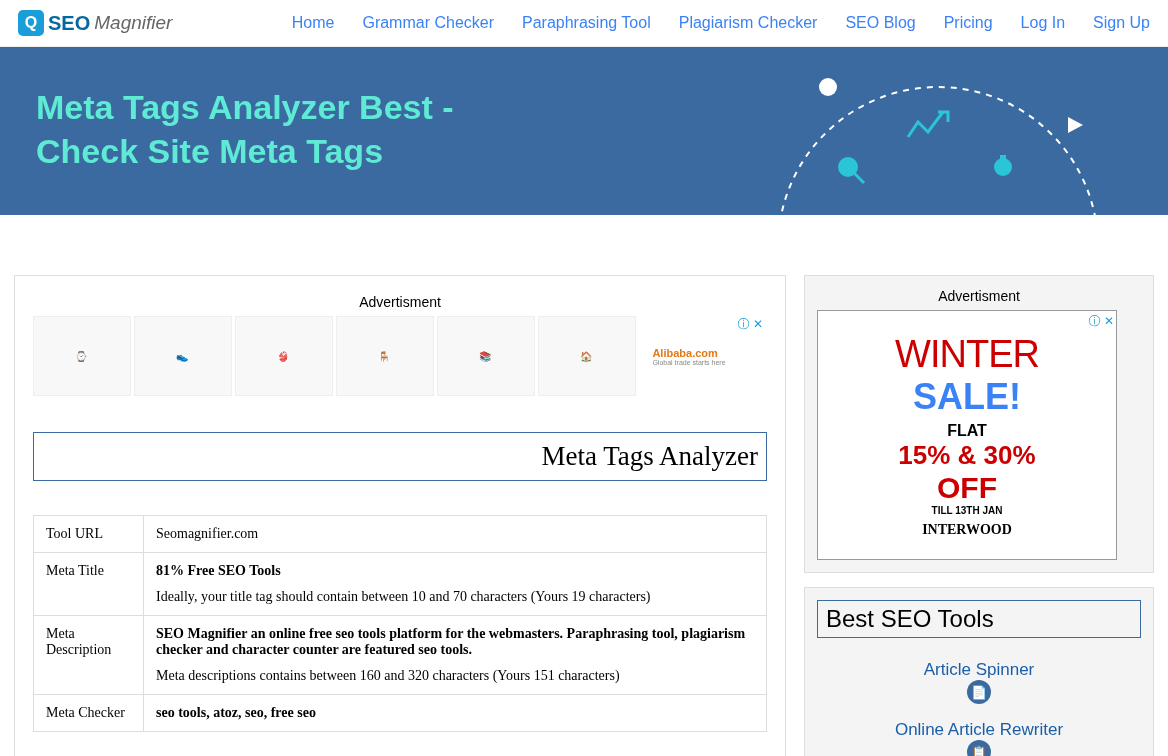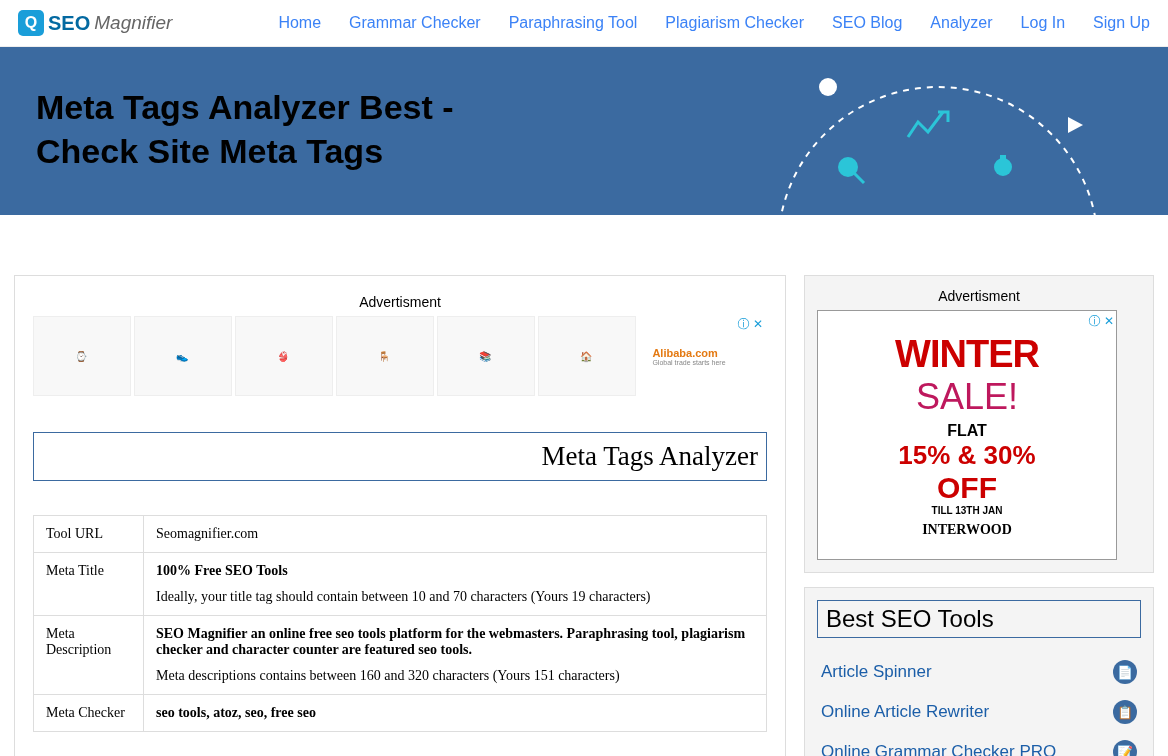--- a/index.html
+++ b/index.html
@@ -4,69 +4,69 @@
 <style>
 * { margin: 0; padding: 0; box-sizing: border-box; }
 body { font-family: Arial, sans-serif; background: #fff; }
 .header { display: flex; align-items: center; padding: 10px 18px; background: #fff; border-bottom: 1px solid #eee; }
 .logo { display: flex; align-items: center; gap: 4px; }
 .logo-icon { width: 26px; height: 26px; background: #1a9ed9; border-radius: 5px; display: flex; align-items: center; justify-content: center; color: #fff; font-weight: bold; font-size: 16px; }
 .logo-text1 { color: #0369a1; font-weight: bold; font-size: 20px; }
 .logo-text2 { color: #666; font-size: 19px; font-style: italic; }
 .nav { margin-left: auto; display: flex; gap: 28px; }
 .nav a { color: #3b82f6; text-decoration: none; font-size: 16px; }
-.hero { background: #3b6aa0; color: #000000; padding: 38px 36px 42px; position: relative; overflow: hidden; }
+.hero { background: #3b6aa0; color: #5eead4; padding: 38px 36px 42px; position: relative; overflow: hidden; }
 .hero h1 { font-size: 34px; font-weight: bold; max-width: 520px; line-height: 1.3; }
 .hero-deco { position: absolute; right: 60px; top: 10px; width: 340px; height: 200px; }
 .content-wrap { display: flex; gap: 18px; padding: 60px 10px 10px; max-width: 1160px; margin: 0 auto; }
 .main-panel { flex: 1; border: 1px solid #ddd; background: #fff; padding: 18px; }
 .ad-label { text-align: center; font-size: 14px; margin-bottom: 6px; }
 .ad-banner { display: flex; gap: 3px; margin-bottom: 36px; position: relative; }
 .ad-item { width: 98px; height: 80px; background: #f8f8f8; border: 1px solid #eee; display: flex; align-items: center; justify-content: center; font-size: 10px; color: #aaa; }
 .ad-brand { display: flex; align-items: center; justify-content: center; width: 100px; font-size: 11px; color: #e47911; font-weight: bold; }
 .ad-close { position: absolute; top: 0; right: 4px; font-size: 12px; color: #1a9ed9; }
 .tool-heading { border: 1px solid #3b6aa0; text-align: right; padding: 8px; font-family: Georgia, serif; font-size: 27px; margin-bottom: 34px; }
 .results-table { width: 100%; border-collapse: collapse; }
 .results-table td { border: 1px solid #ddd; padding: 10px 12px; font-size: 14px; vertical-align: top; }
 .results-table td:first-child { width: 110px; font-family: Georgia, serif; }
 .result-bold { font-weight: bold; font-family: Georgia, serif; }
 .result-hint { color: #000000; font-family: Georgia, serif; margin-top: 10px; }
 .sidebar { width: 350px; }
 .side-box { border: 1px solid #ddd; background: #f4f4f4; padding: 12px; margin-bottom: 14px; }
 .side-ad-label { text-align: center; font-size: 14px; margin-bottom: 6px; }
 .side-ad-img { width: 300px; height: 250px; border: 1px solid #999; background: #fff; position: relative; display: flex; flex-direction: column; align-items: center; justify-content: center; }
 .side-ad-close { position: absolute; top: 2px; right: 2px; font-size: 12px; color: #1a9ed9; }
-.sale-text1 { font-size: 38px; font-weight: 700; color: #c00; letter-spacing: -1px; }
-.sale-text2 { font-size: 36px; font-weight: 400; color: #be185d; }
+.sale-text1 { font-size: 38px; font-weight: 400; color: #c00; letter-spacing: -1px; }
+.sale-text2 { font-size: 36px; font-weight: 700; color: #3b82f6; }
 .sale-flat { font-size: 16px; font-weight: bold; margin-top: 4px; }
 .sale-pct { font-size: 26px; font-weight: 900; color: #c00; }
 .sale-off { font-size: 30px; font-weight: 900; color: #c00; }
 .sale-till { font-size: 10px; font-weight: bold; }
 .sale-brand { margin-top: 6px; font-size: 14px; font-weight: bold; font-family: serif; }
 .best-tools-title { border: 1px solid #3b6aa0; padding: 4px 8px; font-size: 24px; margin-bottom: 14px; }
-.tool-link { display: flex; justify-content: space-between; align-items: center; padding: 8px 4px; }
+.tool-link { display: flex; justify-content: space-between; align-items: center; padding: 8px 4px; flex-direction: column; }
 .tool-link a { color: #1b5ea8; text-decoration: none; font-size: 17px; }
 .tool-link-icon { width: 24px; height: 24px; border-radius: 50%; background: #3b6aa0; display: flex; align-items: center; justify-content: center; color: #fff; font-size: 13px; }
 </style>
 </head>
 <body>
 
 <div class="header">
   <div class="logo">
     <div class="logo-icon">Q</div>
     <span class="logo-text1">SEO</span>
       <span class="logo-text2">Magnifier</span>
   </div>
   <nav class="nav">
     <a href="#">Home</a>
     <a href="#">Grammar Checker</a>
     <a href="#">Paraphrasing Tool</a>
     <a href="#">Plagiarism Checker</a>
     <a href="#">SEO Blog</a>
-    <a href="#">Analyzer</a>
+    <a href="#">Pricing</a>
     <a href="#">Log In</a>
     <a href="#">Sign Up</a>
   </nav>
 </div>
 
 <div class="hero">
   <h1>Meta Tags Analyzer Best - Check Site Meta Tags</h1>
   <svg class="hero-deco" viewBox="0 0 340 200">
     <path d="M 10 190 A 160 160 0 0 1 330 190" stroke="#fff" stroke-width="2" stroke-dasharray="6 6" fill="none"></path>
     <circle cx="60" cy="30" r="9" fill="#fff"></circle>
@@ -103,21 +103,21 @@
 
     <table class="results-table">
       <tbody>
           <tr>
         <td>Tool URL</td>
         <td style="font-family:Georgia,serif">Seomagnifier.com</td>
       </tr>
       <tr>
         <td>Meta Title</td>
         <td>
-          <div class="result-bold">100% Free SEO Tools</div>
+          <div class="result-bold">81% Free SEO Tools</div>
           <div class="result-hint">Ideally, your title tag should contain between 10 and 70 characters (Yours 19 characters)</div>
         </td>
       </tr>
       <tr>
         <td>Meta Description</td>
         <td>
           <div class="result-bold">SEO Magnifier an online free seo tools platform for the webmasters. Paraphrasing tool, plagiarism checker and character counter are featured seo tools.</div>
           <div class="result-hint">Meta descriptions contains between 160 and 320 characters (Yours 151 characters)</div>
         </td>
       </tr>

